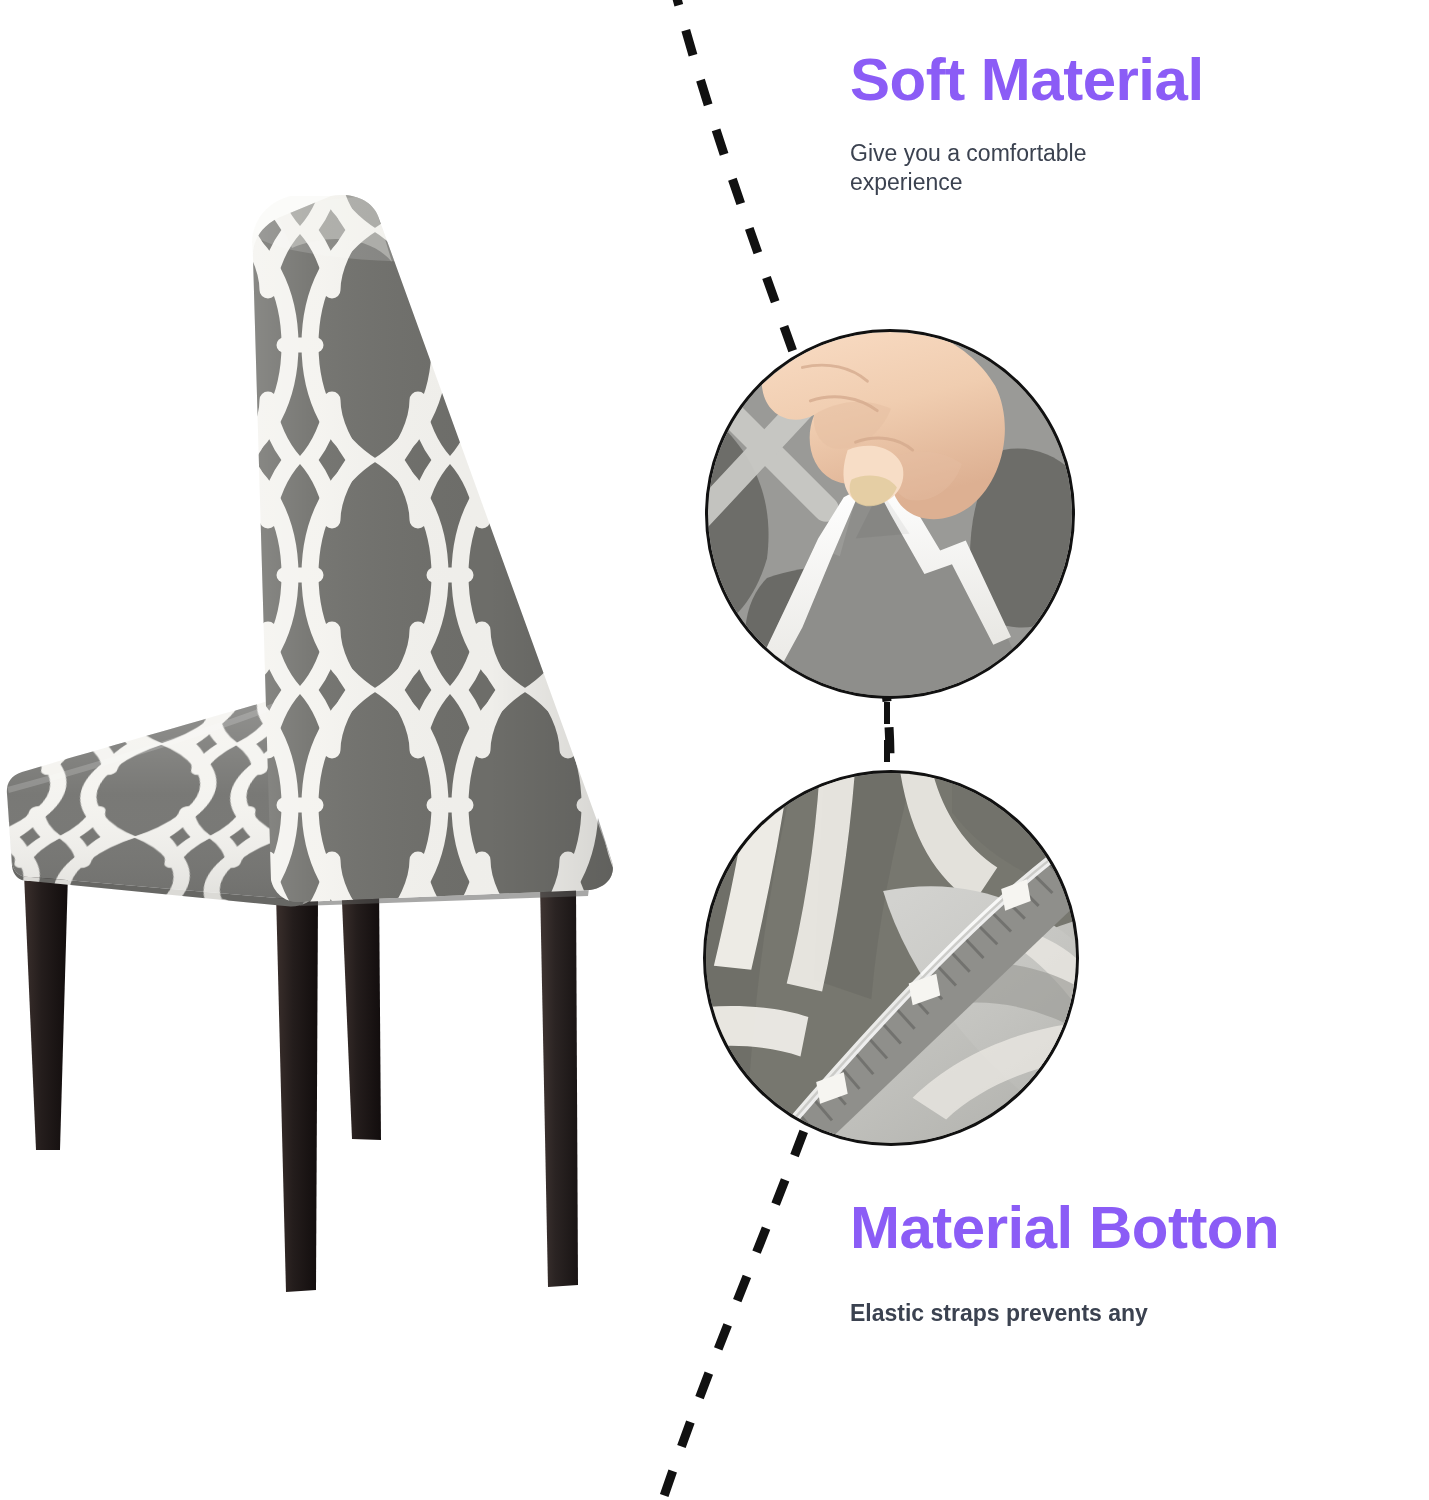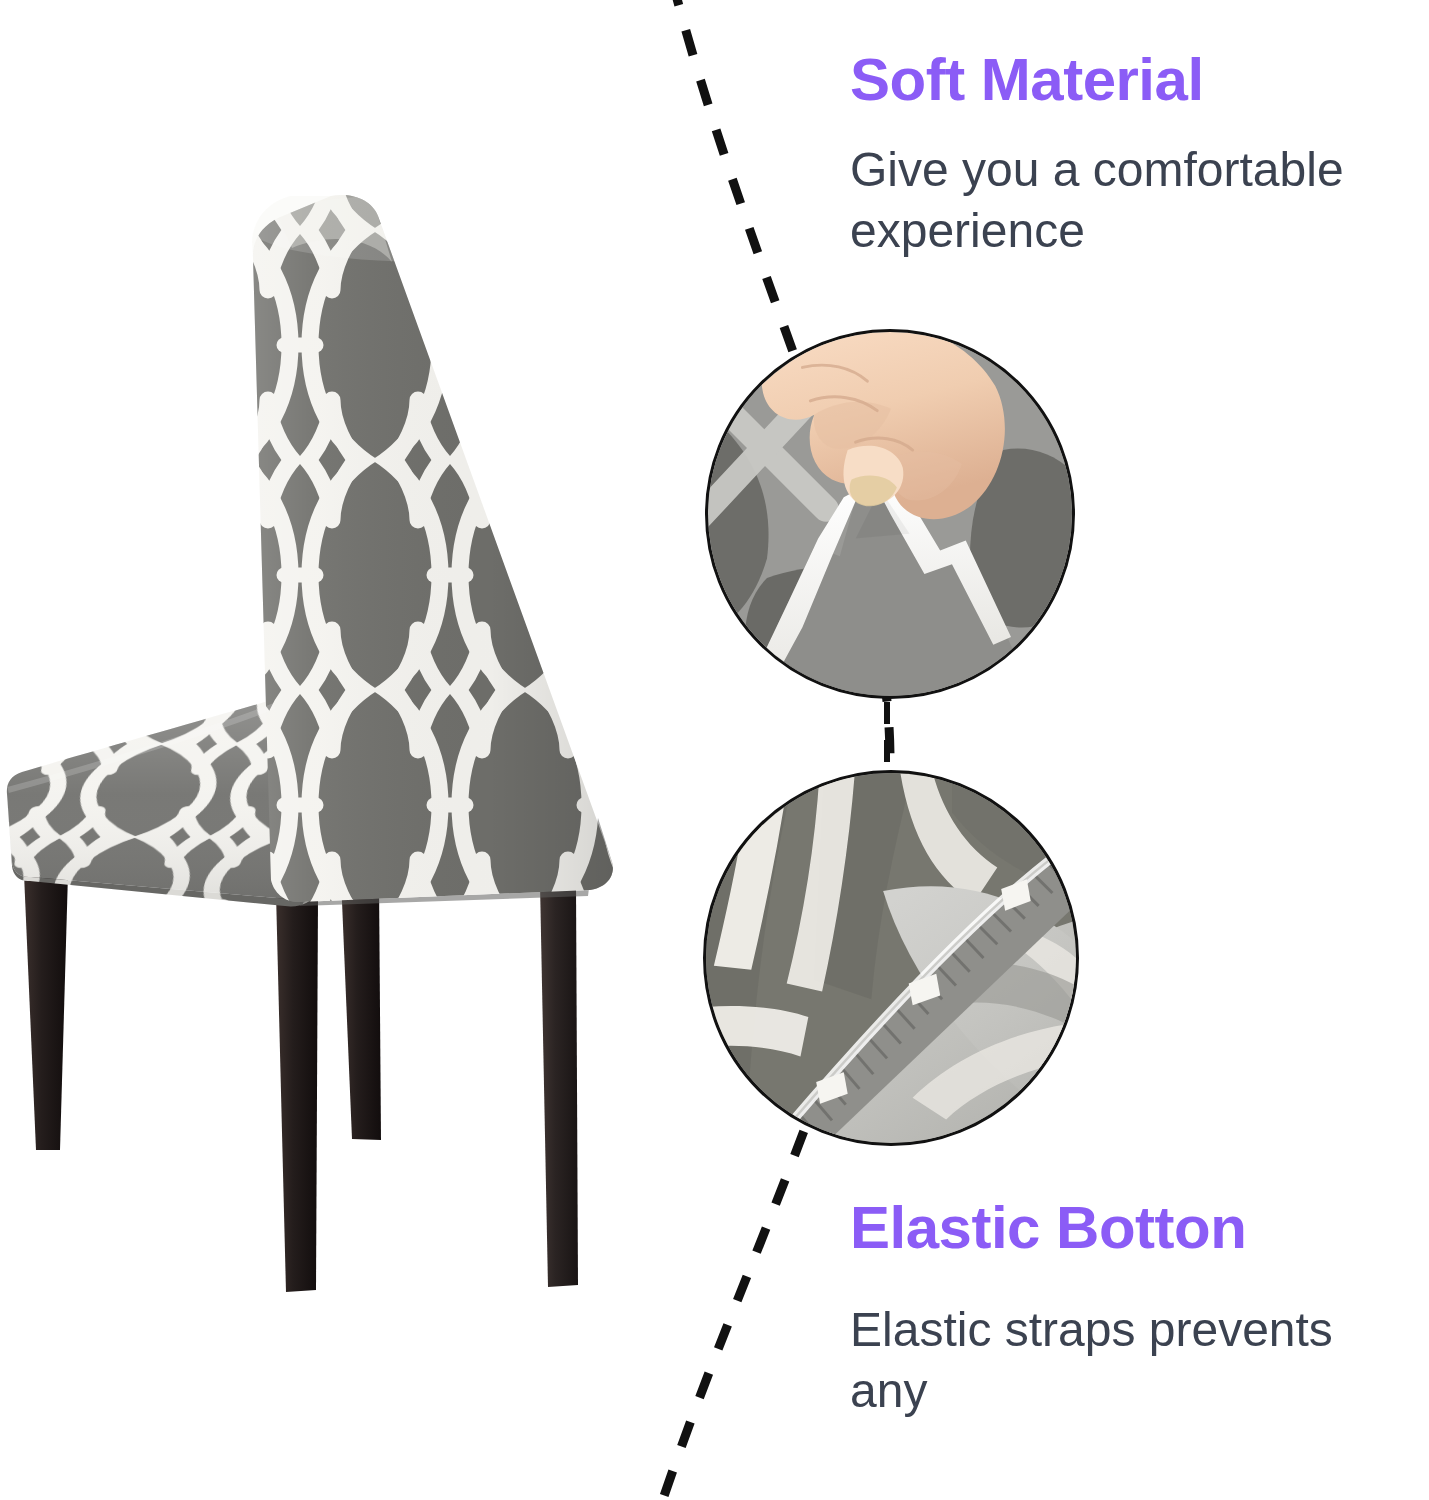--- a/index.html
+++ b/index.html
@@ -12,24 +12,24 @@
 
   
   .txt-block{position:absolute;left:850px;width:560px;}
   .txt-top{top:48px;}
   .txt-bottom{top:1196px;}
   .headline{
     font-size:60px;font-weight:700;letter-spacing:-0.5px;
     color:#8b5cf6;line-height:1.05;margin:0 0 0 0;white-space:nowrap;
   }
   .subline{
-    font-size:48px;font-weight:400;color:#3b4250;line-height:1.28;
+    font-size:23px;font-weight:400;color:#3b4250;line-height:1.28;
     margin-top:28px;max-width:560px;
   }
-  .txt-bottom .subline{margin-top:40px;max-width:575px;}
+  .txt-bottom .subline{margin-top:40px;max-width:575px;font-weight:bold;}
 
   
   .divider{position:absolute;left:560px;top:0;width:360px;height:1500px;pointer-events:none;}
 
   
   .chair-wrap{position:absolute;left:0;top:0;width:660px;height:1330px;}
 
   
   .callout{
     position:absolute;border-radius:50%;overflow:hidden;
@@ -322,20 +322,20 @@
 
   <div class="txt-block txt-top">
     <h2 class="headline">Soft Material</h2>
     <p class="subline">
       <span>Give you a comfortable</span><br>
       <span>experience</span>
     </p>
   </div>
 
   <div class="txt-block txt-bottom">
-    <h2 class="headline">Elastic Botton</h2>
+    <h2 class="headline">Material Botton</h2>
     <p class="subline">
       <span>Elastic straps prevents any</span><br>
       <br>
     </p>
   </div>
 
 </div>
 
 </body></html>

